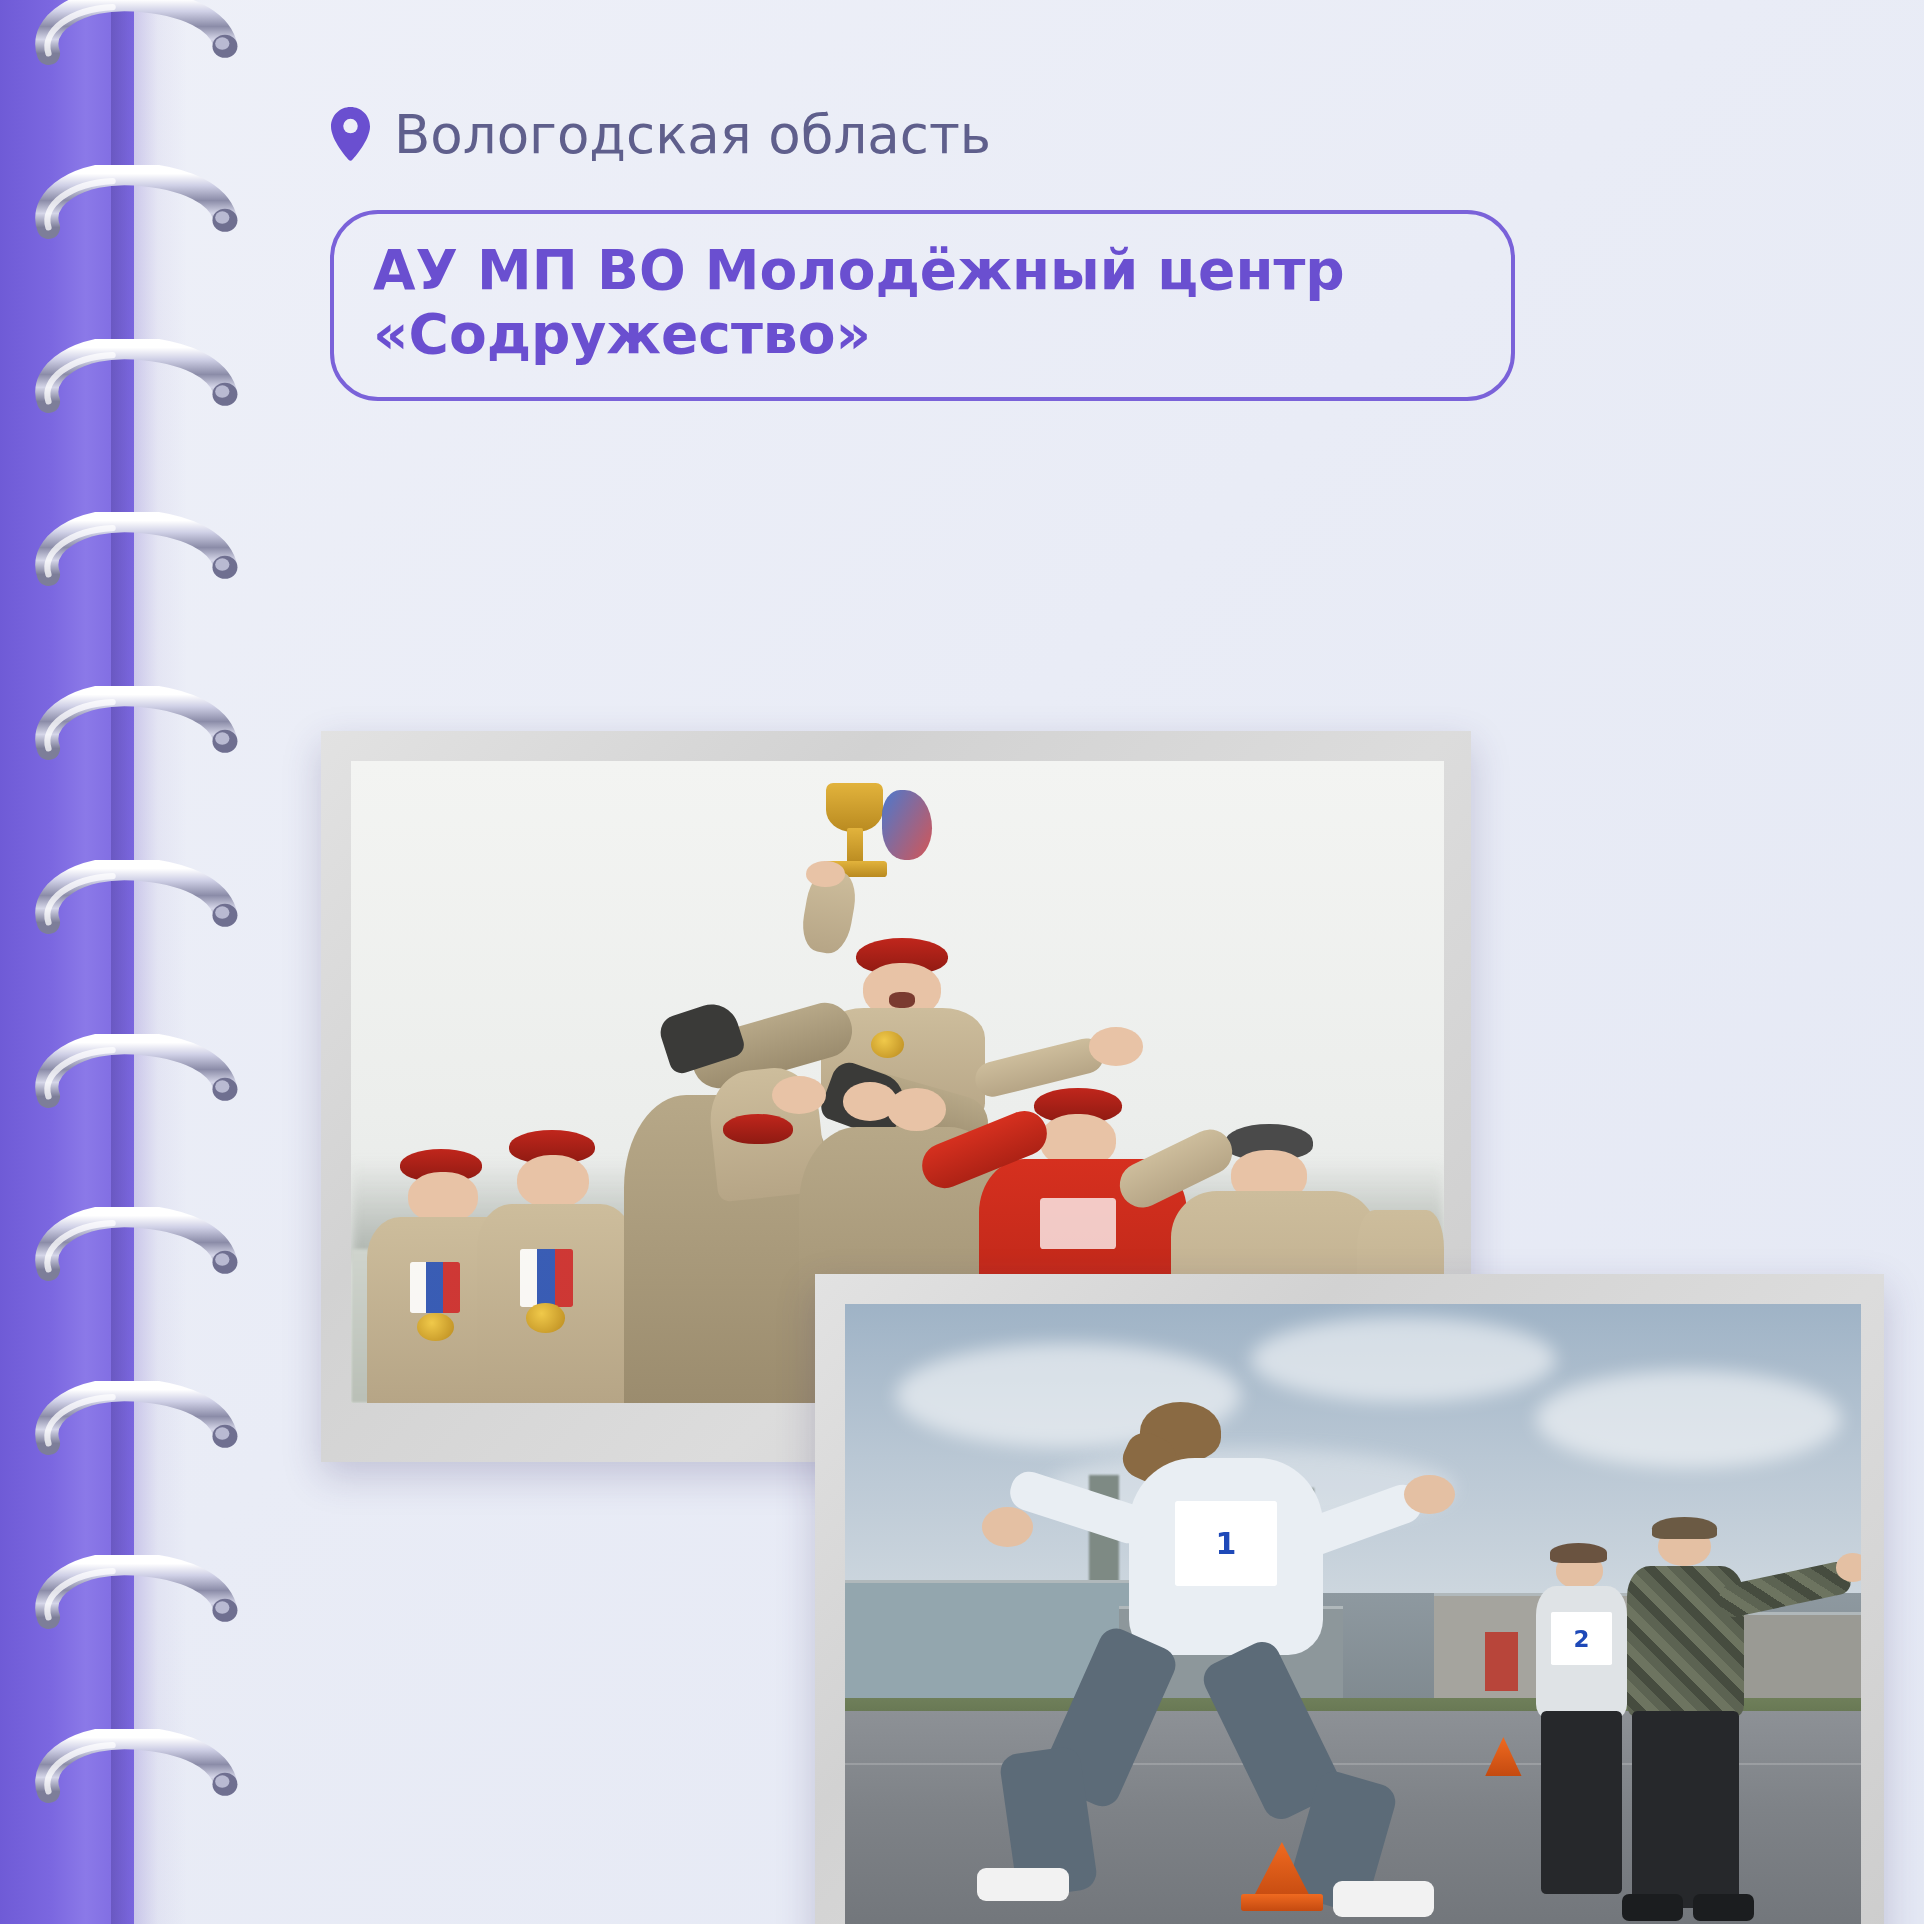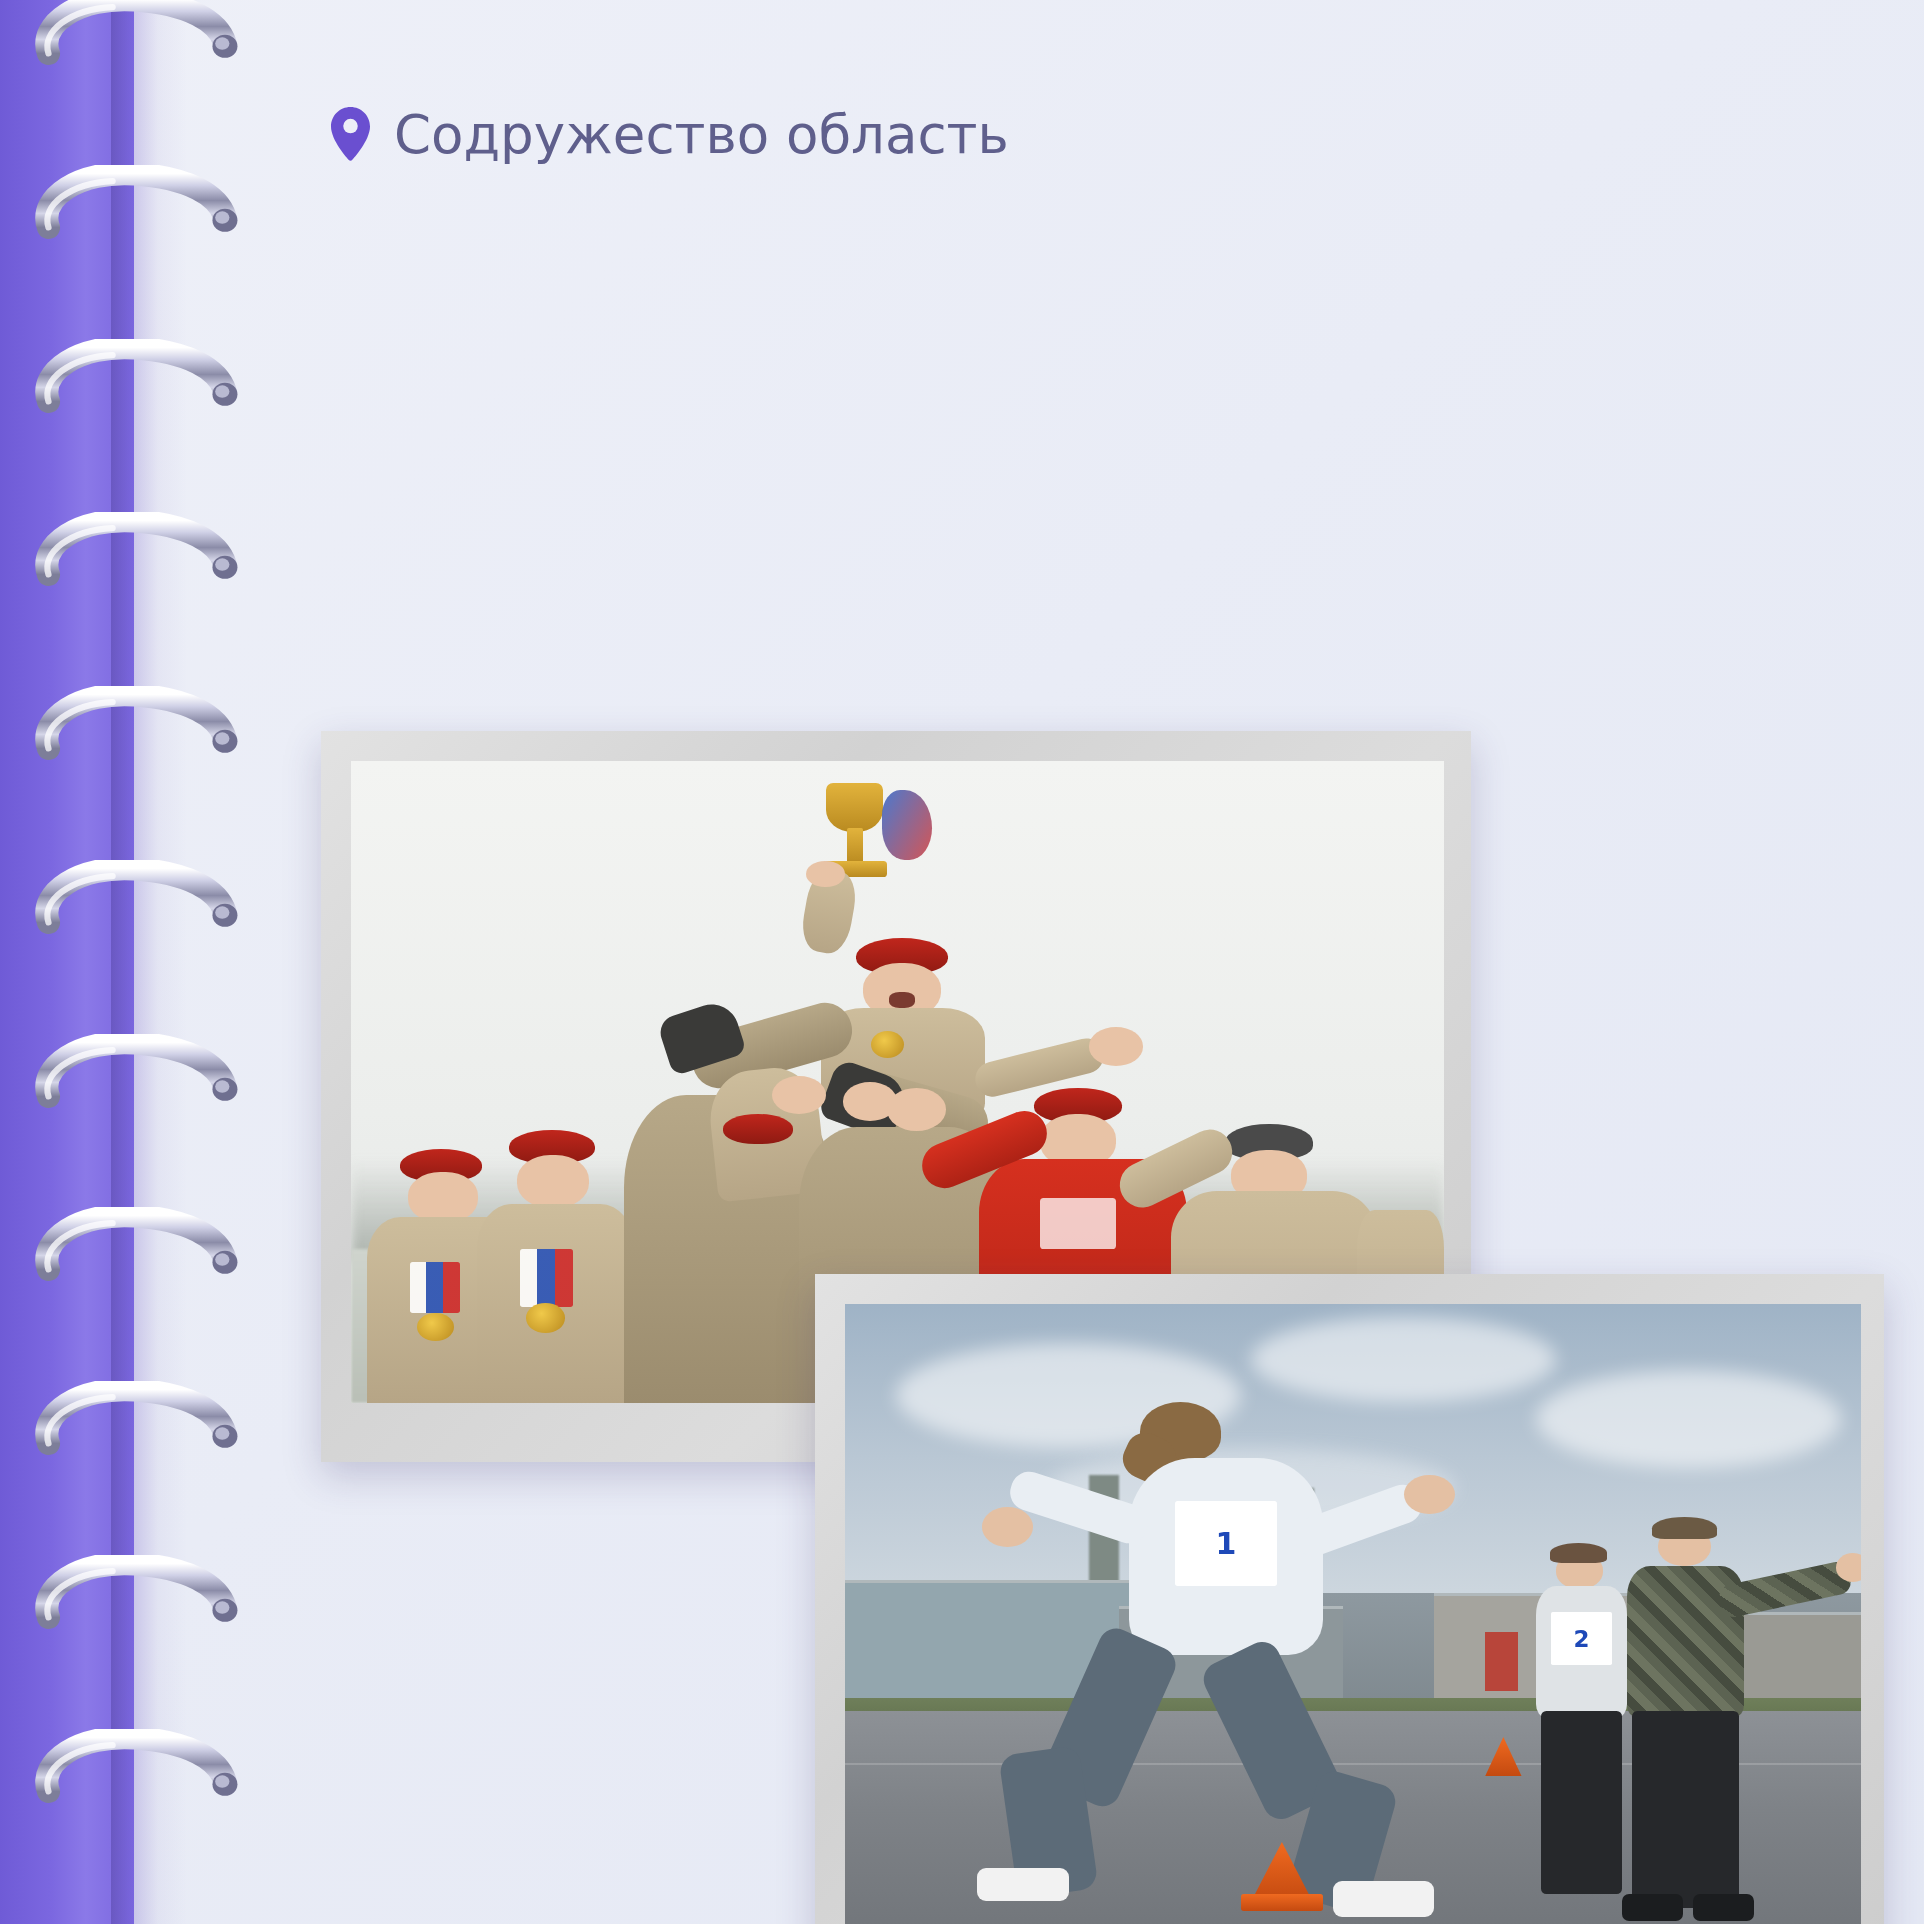--- a/index.html
+++ b/index.html
@@ -466,23 +466,26 @@
       </div>
     </div>
 
   <div class="content">
 
     <div class="location-row">
       <svg class="pin-icon" viewBox="0 0 46 62">
         <path d="M23 0C10.8 0 1 9.8 1 22c0 15.6 18.8 36.3 20.1 37.7 1 1.1 2.8 1.1 3.8 0C26.2 58.3 45 37.6 45 22 45 9.8 35.2 0 23 0z" fill="#6A4FD0"></path>
         <circle cx="23" cy="21.5" r="8.2" fill="#EDEFF7"></circle>
       </svg>
-      <div class="location-text">Содружество область</div>
+      <div class="location-text">Вологодская область</div>
     </div>
 
+    <div class="org-badge">
+      <div class="org-text">АУ МП ВО Молодёжный центр «Содружество»</div>
+    </div>
   </div>
 
   <div class="photos">
 
     <div class="photo-frame one">
       <div class="photo-inner">
         <div class="sky1"></div>
         <div class="treeline1"></div>
         <div class="ground1"></div>
 

